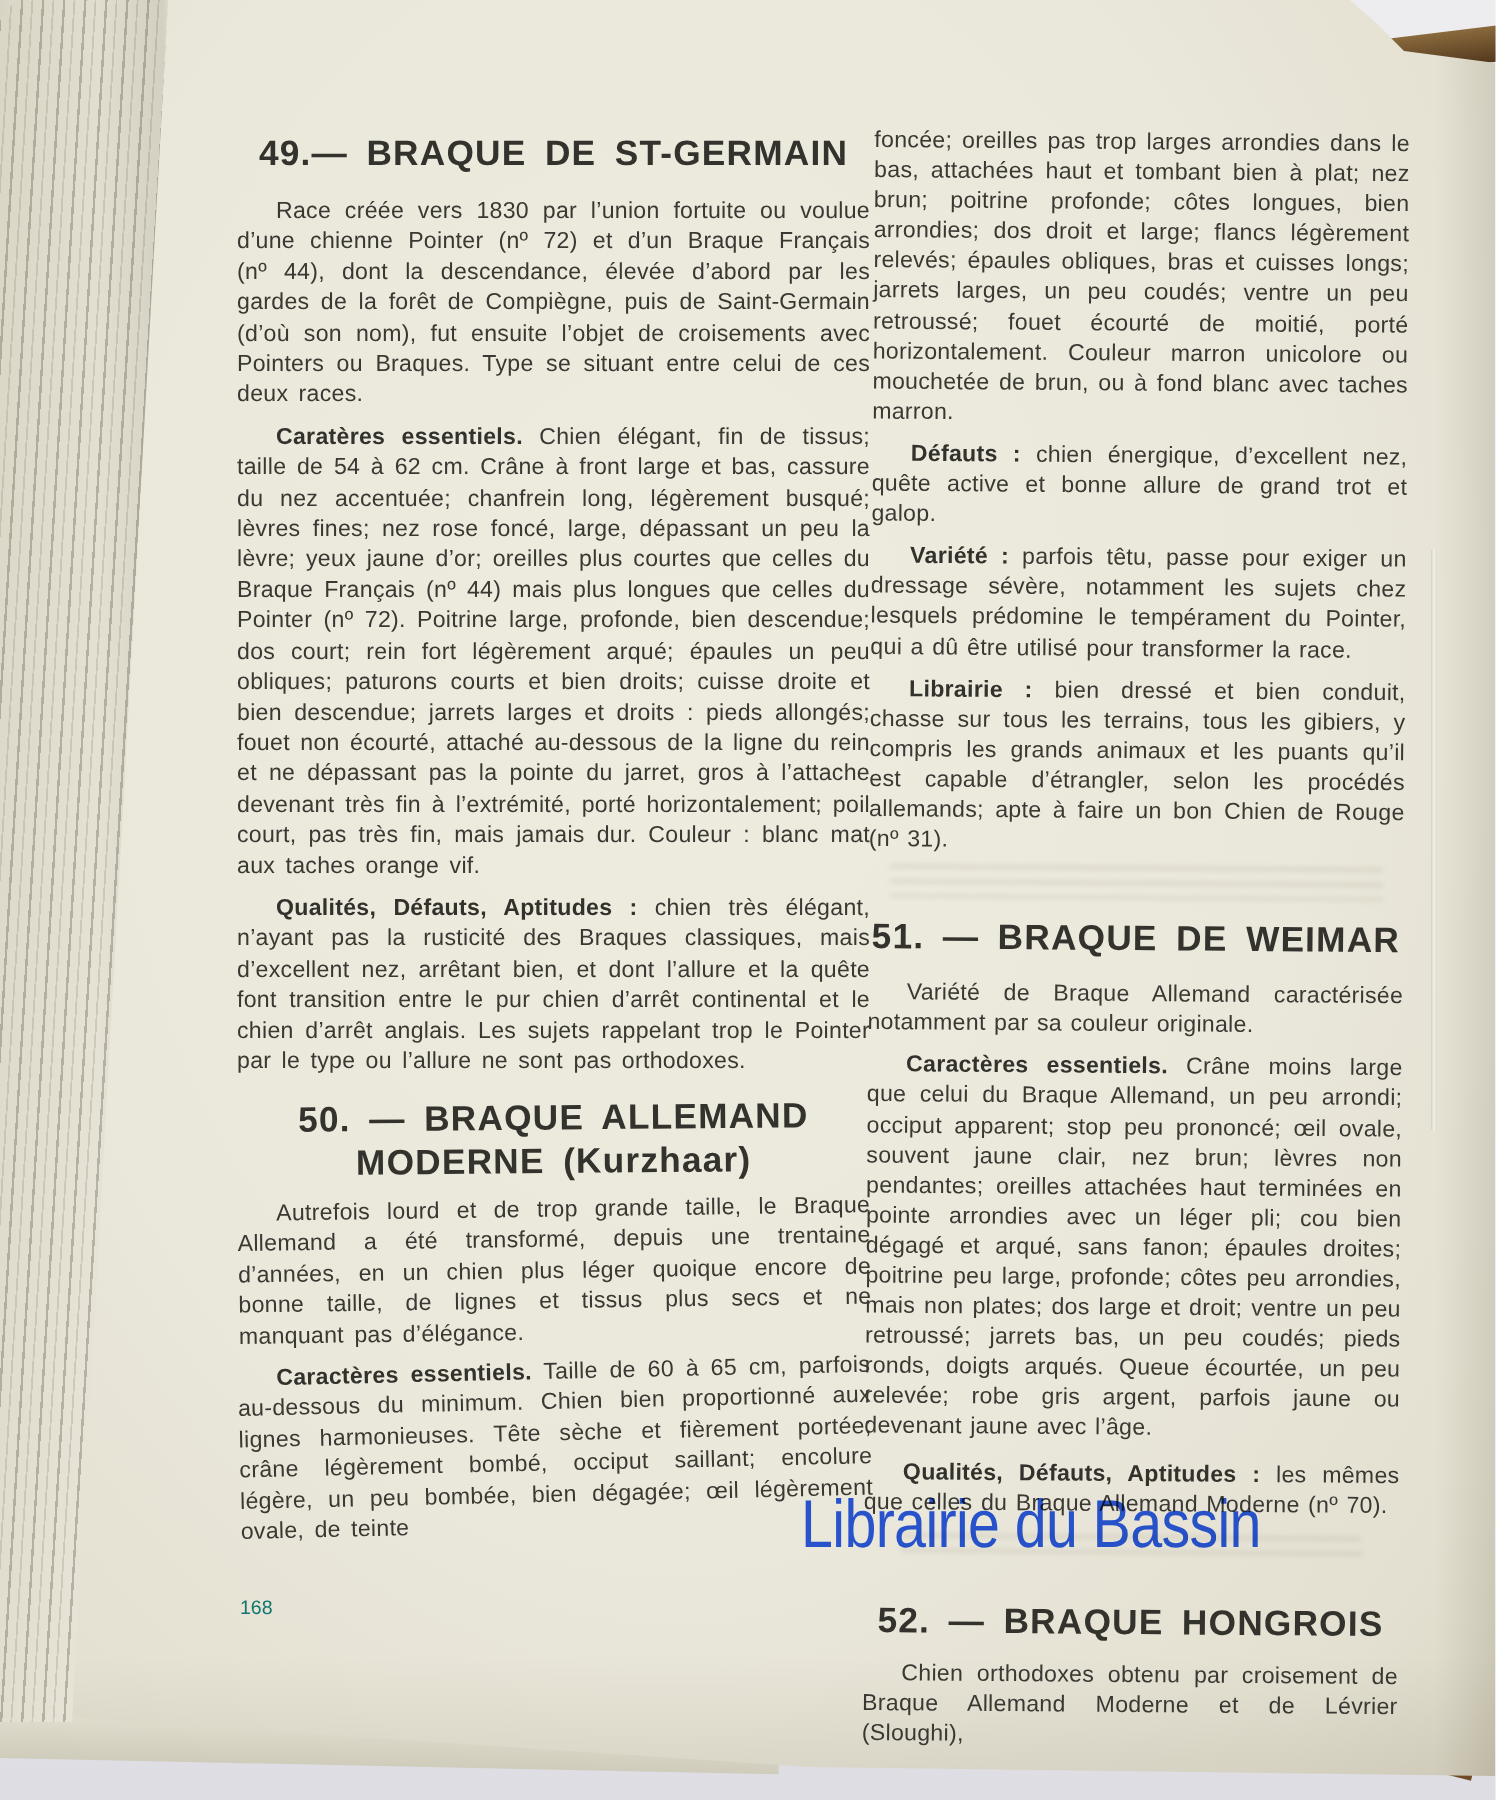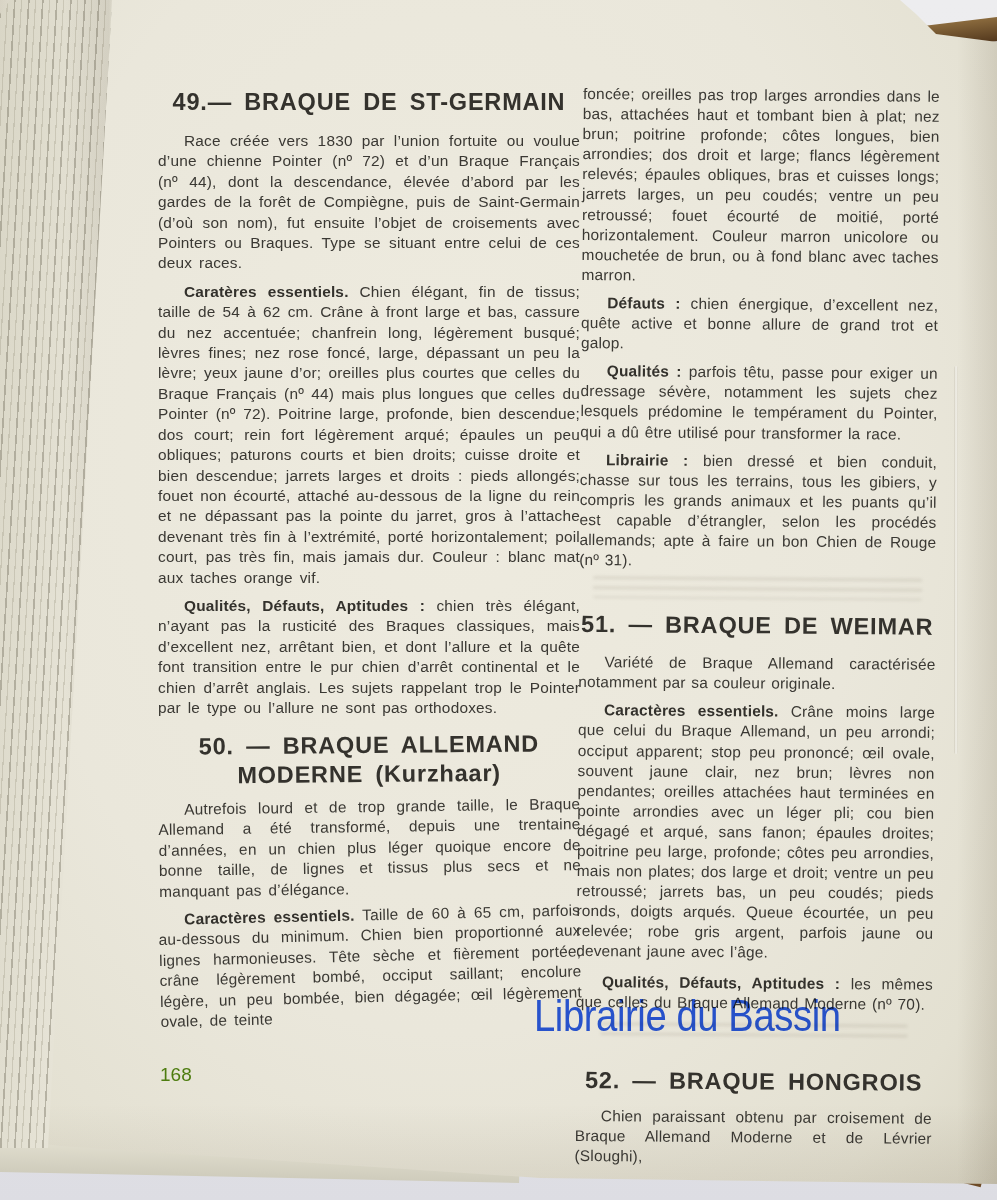--- a/index.html
+++ b/index.html
@@ -47,21 +47,21 @@
   .lead{font-weight:700;color:#33312c;}
   .mt8{margin-top:8px;} .mt10{margin-top:10px;}
   h2{margin:0;text-align:center;font-size:23.5px;font-weight:700;color:#34322d;
     letter-spacing:.8px;word-spacing:5px;line-height:29px;}
   .h49{margin-bottom:14px;}
   .h50{margin-top:13px;margin-bottom:11px;transform:rotate(-.5deg);}
   .h51{margin-top:12px;margin-bottom:13px;}
   .h52{margin-top:30px;margin-bottom:11px;}
   .tilt-a{transform:rotate(-.8deg);transform-origin:left top;}
   .tilt-b{transform:rotate(-1.3deg);transform-origin:left top;}
-  .page-number{position:absolute;left:160px;top:1064px;z-index:5;font-size:19px;color:#4d7c0f;}
+  .page-number{position:absolute;left:160px;top:1064px;z-index:5;font-size:13px;color:#0f766e;}
   
   .ghost{filter:blur(1.6px);opacity:.5;border-radius:2px;
     background:repeating-linear-gradient(180deg, rgba(125,118,100,.30) 0 3px, rgba(0,0,0,0) 3px 10px);}
   .ghost-1{margin:6px auto 0;width:92%;height:22px;}
   .ghost-2{margin:10px auto 0;width:86%;height:14px;}
   
   .watermark{position:absolute;left:534px;top:990px;z-index:6;
     font-size:45px;font-weight:400;letter-spacing:-.5px;color:#2b5bee;
     transform:scaleX(.85);transform-origin:left top;
     mix-blend-mode:multiply;white-space:nowrap;}
@@ -85,34 +85,34 @@
       <span style="display:block">50. — BRAQUE ALLEMAND</span>
       <span style="display:block">MODERNE (Kurzhaar)</span>
     </h2>
     <p class="para indent tilt-a"><span>Autrefois lourd et de trop grande taille, le Braque Allemand a été transformé, depuis une trentaine d’années, en un chien plus léger quoique encore de bonne taille, de lignes et tissus plus secs et ne manquant pas d’élégance.</span></p>
     <p class="para indent mt8 tilt-b"><span class="lead">Caractères essentiels.</span> <span>Taille de 60 à 65 cm, parfois au-dessous du minimum. Chien bien proportionné aux lignes harmonieuses. Tête sèche et fièrement portée; crâne légèrement bombé, occiput saillant; encolure légère, un peu bombée, bien dégagée; œil légèrement ovale, de teinte</span></p>
   </div>
 
   <div class="col col-right">
     <p class="para"><span>foncée; oreilles pas trop larges arrondies dans le bas, attachées haut et tombant bien à plat; nez brun; poitrine profonde; côtes longues, bien arrondies; dos droit et large; flancs légèrement relevés; épaules obliques, bras et cuisses longs; jarrets larges, un peu coudés; ventre un peu retroussé; fouet écourté de moitié, porté horizontalement. Couleur marron unicolore ou mouchetée de brun, ou à fond blanc avec taches marron.</span></p>
     <p class="para indent mt8"><span class="lead">Défauts :</span> <span>chien énergique, d’excellent nez, quête active et bonne allure de grand trot et galop.</span></p>
-    <p class="para indent mt8"><span class="lead">Qualités :</span> <span>parfois têtu, passe pour exiger un dressage sévère, notamment les sujets chez lesquels prédomine le tempérament du Pointer, qui a dû être utilisé pour transformer la race.</span></p>
+    <p class="para indent mt8"><span class="lead">Variété :</span> <span>parfois têtu, passe pour exiger un dressage sévère, notamment les sujets chez lesquels prédomine le tempérament du Pointer, qui a dû être utilisé pour transformer la race.</span></p>
     <p class="para indent mt8"><span class="lead">Librairie :</span> <span>bien dressé et bien conduit, chasse sur tous les terrains, tous les gibiers, y compris les grands animaux et les puants qu’il est capable d’étrangler, selon les procédés allemands; apte à faire un bon Chien de Rouge (nº 31).</span></p>
 
     <div class="ghost ghost-1"></div>
 
     <h2 class="h51">51. — BRAQUE DE WEIMAR</h2>
     <p class="para indent"><span>Variété de Braque Allemand caractérisée notamment par sa couleur originale.</span></p>
     <p class="para indent mt8"><span class="lead">Caractères essentiels.</span> <span>Crâne moins large que celui du Braque Allemand, un peu arrondi; occiput apparent; stop peu prononcé; œil ovale, souvent jaune clair, nez brun; lèvres non pendantes; oreilles attachées haut terminées en pointe arrondies avec un léger pli; cou bien dégagé et arqué, sans fanon; épaules droites; poitrine peu large, profonde; côtes peu arrondies, mais non plates; dos large et droit; ventre un peu retroussé; jarrets bas, un peu coudés; pieds ronds, doigts arqués. Queue écourtée, un peu relevée; robe gris argent, parfois jaune ou devenant jaune avec l’âge.</span></p>
     <p class="para indent mt10"><span class="lead">Qualités, Défauts, Aptitudes :</span> <span>les mêmes que celles du Braque Allemand Moderne (nº 70).</span></p>
 
     <div class="ghost ghost-2"></div>
 
     <h2 class="h52">52. — BRAQUE HONGROIS</h2>
-    <p class="para indent"><span>Chien paraissant obtenu par croisement de Braque Allemand Moderne et de Lévrier (Sloughi),</span></p>
+    <p class="para indent"><span>Chien orthodoxes obtenu par croisement de Braque Allemand Moderne et de Lévrier (Sloughi),</span></p>
   </div>
 
 </div>
 
 <div class="page-stack"></div>
 <div class="crease"></div>
 <div class="page-number">168</div>
 <div class="watermark">Librairie du Bassin</div>
 
 </body></html>

